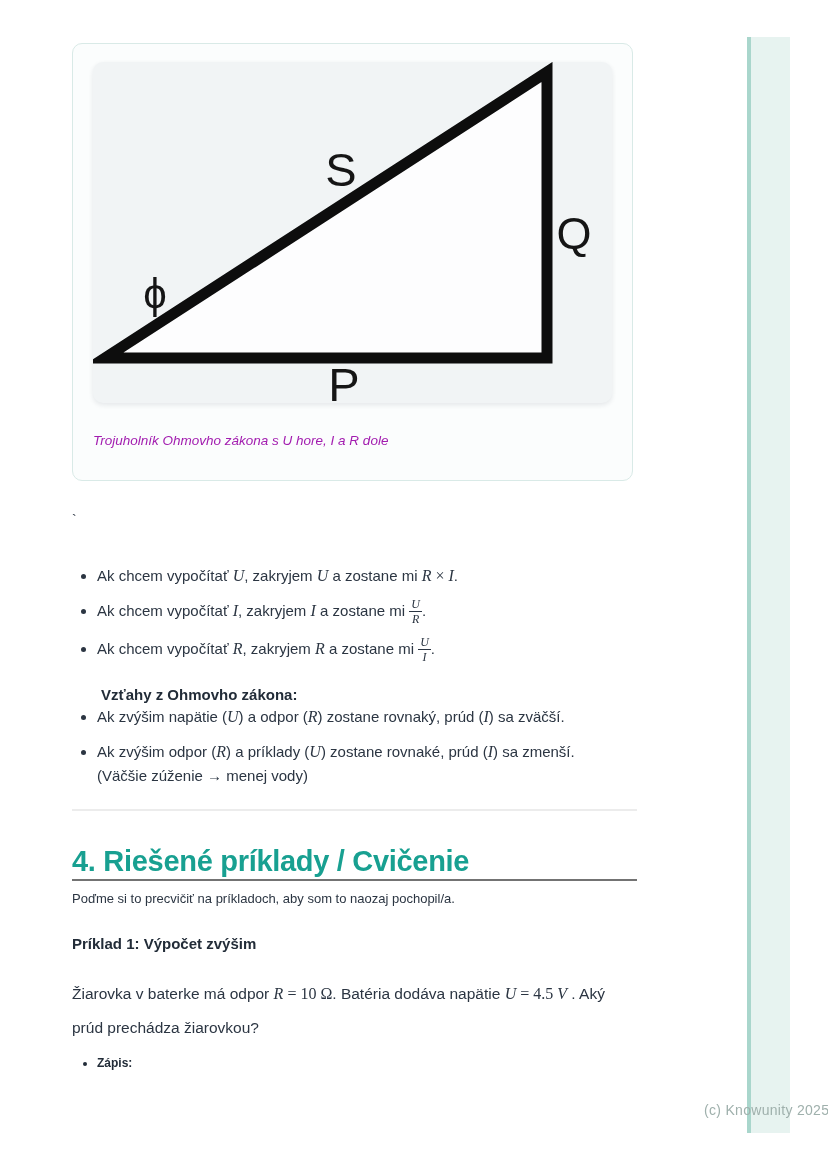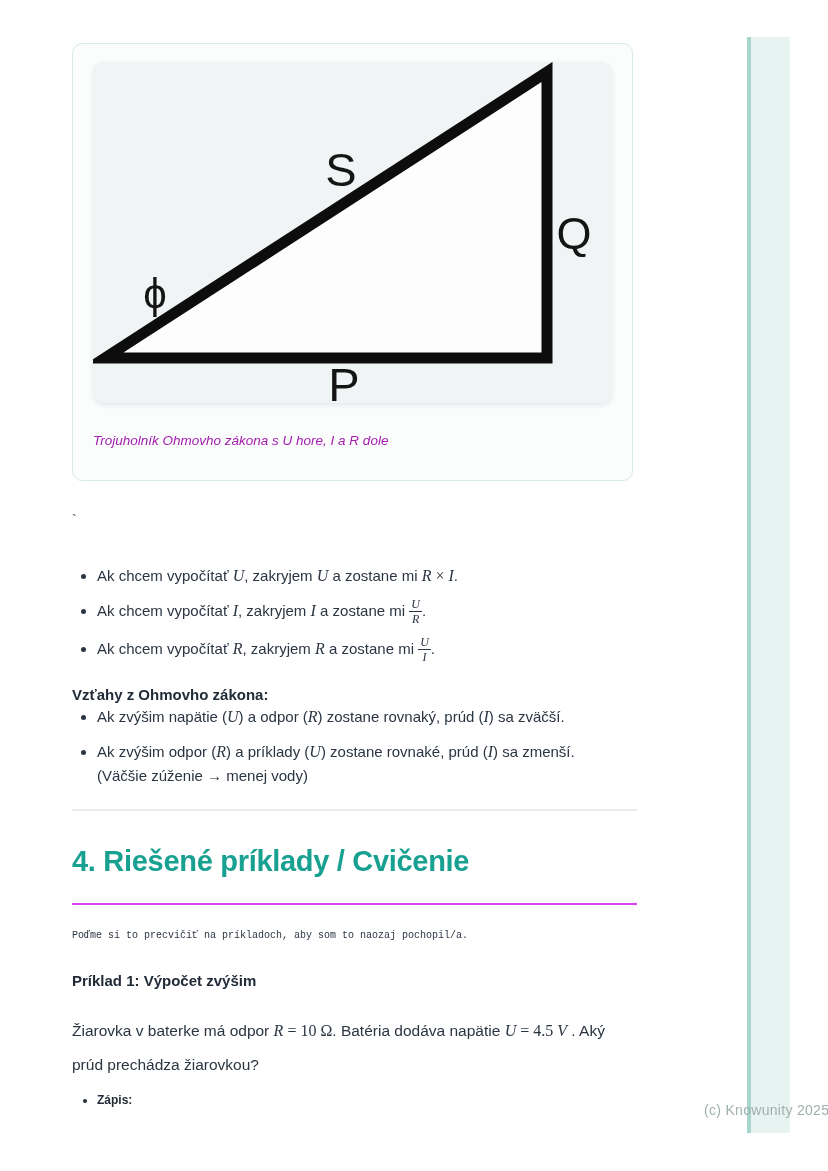--- a/index.html
+++ b/index.html
@@ -63,21 +63,21 @@
     font-family: "Liberation Sans", sans-serif;
     fill: #151515;
   }
 
   .stray { margin-top: 30px; font-size: 14px; line-height: 18px; color: #2b3542; }
 
   
   ul { list-style: disc; padding-left: 25px; }
   ul.cover-list { margin-top: 36px; }
   ul.cover-list li { font-size: 15px; line-height: 22px; margin-bottom: 11px; }
-  .bold-line { margin-top: 22px; font-size: 15px; font-weight: bold; line-height: 20px; color: #222c38; }
+  .bold-line { margin-top: 22px; font-size: 15px; font-weight: bold; line-height: 20px; color: #222c38; margin-left: 29px; }
   ul.relations-list { }
   ul.relations-list li { font-size: 15px; line-height: 24px; margin-bottom: 11px; }
   .li-line2 { display: block; }
 
   
   .mi { font-family: "Liberation Serif", serif; font-style: italic; font-size: 16px; }
   .mu { font-family: "Liberation Serif", serif; font-size: 16px; }
   .frac {
     display: inline-block;
     vertical-align: -7px;
@@ -96,24 +96,24 @@
     border-top: 2px solid #ececec;
   }
 
   h2.section-heading {
     margin-top: 32px;
     font-size: 29px;
     line-height: 36px;
     font-weight: bold;
     letter-spacing: -0.3px;
     color: #18a091;
-    padding-bottom: 24px;
-    border-bottom: 2px solid #d946ef;
+    padding-bottom: 0;
+    border-bottom: 2px solid #737373;
   }
-  .intro { margin-top: 21px; font-size: 10px; line-height: 20px; font-family: Liberation Mono, monospace; }
+  .intro { margin-top: 8px; font-size: 13px; line-height: 20px; }
   .example-title { margin-top: 25px; font-size: 15px; font-weight: bold; line-height: 20px; color: #222c38; }
   .problem { margin-top: 23px; font-size: 15.5px; line-height: 34px; }
   ul.zapis-list { margin-top: 8px; }
   ul.zapis-list li { font-size: 12px; line-height: 20px; font-weight: bold; color: #222c38; }
 </style>
 </head>
 <body>
 
 <div class="side-strip"></div>
 <div class="watermark">(c) Knowunity 2025</div>

